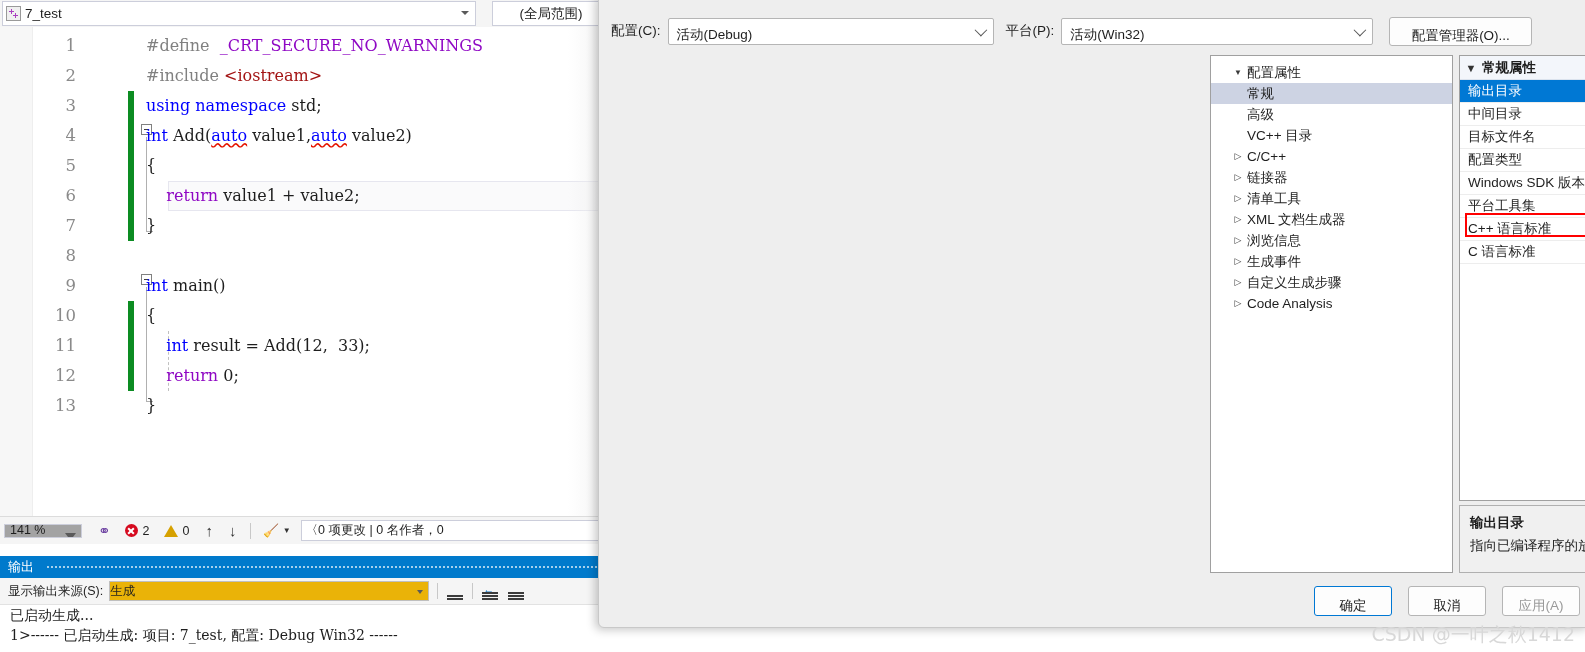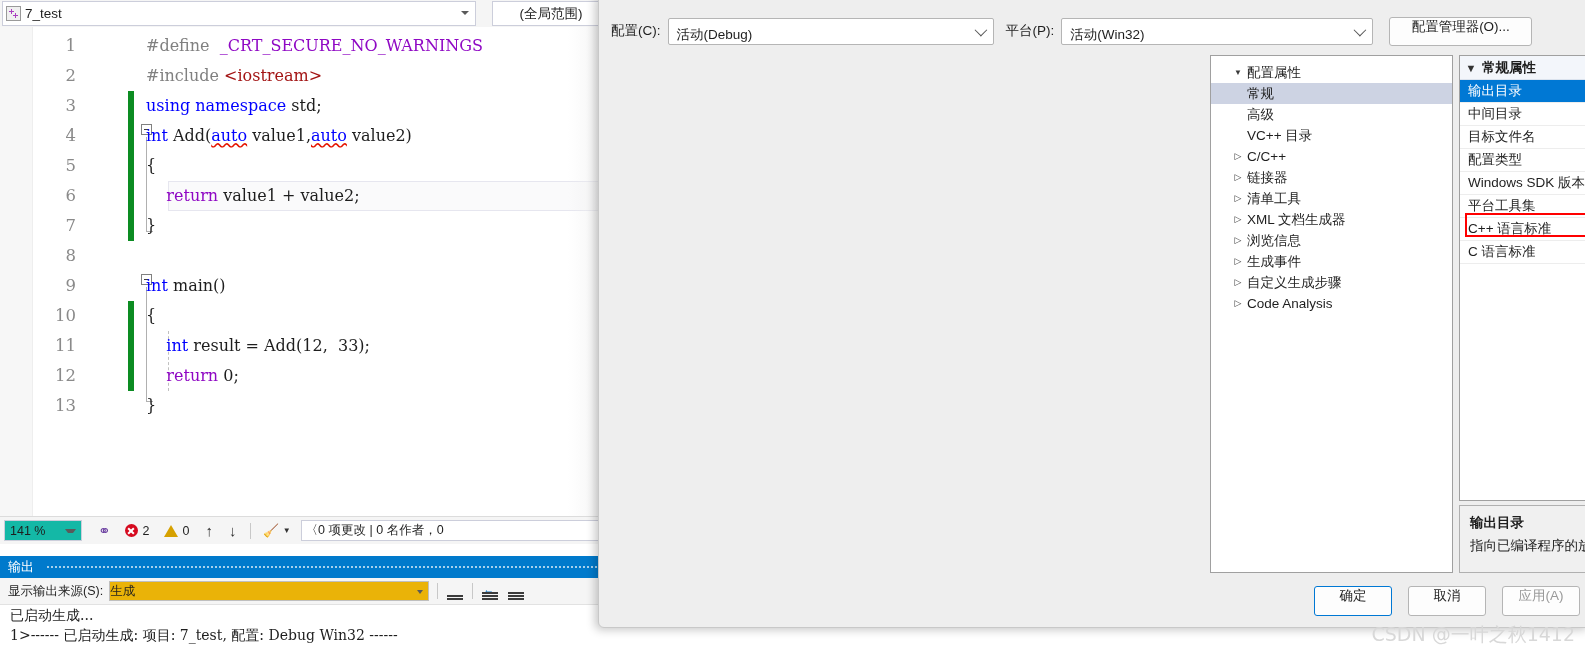--- a/index.html
+++ b/index.html
@@ -58,22 +58,22 @@
   .k-red{color:#a31515;}
   .k-black{color:#1e1e1e;}
   .k-num{color:#1e1e1e;}
   .squig{text-decoration:underline wavy #e51400;text-decoration-skip-ink:none;}
 
   .edge-fade{position:absolute;right:0;top:27px;width:42px;height:489px;
      background:linear-gradient(to right,rgba(255,255,255,0),rgba(238,238,238,0.75));}
 
   .status-strip{position:absolute;left:0;top:516px;width:610px;height:27px;background:#f5f5f5;
      border-top:1px solid #dcdcdc;display:flex;align-items:center;}
-  .zoom-box{width:78px;height:21px;margin-left:4px;background:#14b8a6;border:1px solid #cccedb;
-     display:flex;align-items:center;box-sizing:border-box;position:relative;}
+  .zoom-box{width:78px;height:14px;margin-left:4px;background:#a3a3a3;border:1px solid #cccedb;
+     display:flex;align-items:flex-end;box-sizing:border-box;position:relative;}
   .zoom-box span{font-size:12.5px;padding-left:5px;}
   .zoom-box .caret{position:absolute;right:5px;top:8px;width:0;height:0;
      border-left:3.5px solid transparent;border-right:3.5px solid transparent;border-top:4px solid #5a5a5a;}
   .sb-item{display:flex;align-items:center;margin-left:14px;font-size:12.5px;}
   .err-dot{width:13px;height:13px;border-radius:50%;background:#d60a1f;position:relative;margin-right:5px;}
   .err-dot:before,.err-dot:after{content:"";position:absolute;left:5.5px;top:2.5px;width:2px;height:8px;background:#fff;}
   .err-dot:before{transform:rotate(45deg);}
   .err-dot:after{transform:rotate(-45deg);}
   .warn-tri{width:0;height:0;border-left:7px solid transparent;border-right:7px solid transparent;
      border-bottom:12px solid #d6a100;margin-right:5px;}
@@ -108,21 +108,21 @@
      border:1px solid #c8c8c8;border-radius:6px;box-shadow:-3px 2px 10px rgba(0,0,0,.22);box-sizing:border-box;}
   .dlg-top{position:absolute;left:0;top:14px;width:993px;height:44px;display:flex;align-items:center;}
   .dlg-lbl{font-size:13.5px;margin-left:12px;color:#1e1e1e;}
   .combo{height:27px;background:#ffffff;border:1px solid #b5b5b5;border-radius:2px;
      display:flex;align-items:flex-end;padding-left:8px;position:relative;box-sizing:border-box;font-size:13.5px;}
   .combo .chev{position:absolute;right:9px;top:8px;width:8px;height:8px;
      border-right:1.4px solid #555;border-bottom:1.4px solid #555;transform:rotate(45deg) translateY(-2px);}
   .combo-cfg{width:326px;margin-left:7px;}
   .combo-plat{width:312px;margin-left:7px;}
   .btn{height:29px;background:#fdfdfd;border:1px solid #b5b5b5;border-radius:3px;
-     display:flex;align-items:flex-start;justify-content:center;font-size:13.5px;color:#1e1e1e;box-sizing:border-box;}
+     display:flex;align-items:flex-end;justify-content:center;font-size:13.5px;color:#1e1e1e;box-sizing:border-box;}
   .btn-cfgmgr{width:143px;margin-left:16px;}
 
   .tree-panel{position:absolute;left:611px;top:60px;width:243px;height:518px;background:#ffffff;
      border:1px solid #a0a0a0;box-sizing:border-box;overflow:hidden;}
   .tree-row{height:21px;display:flex;align-items:center;font-size:13.5px;white-space:nowrap;}
   .tree-row.sel{background:#cdd3e3;}
   .tw-arrow{width:18px;text-align:center;flex:none;font-size:9px;color:#3a3a3a;line-height:1;}
   .tw-arrow.down{font-size:8px;}
 
   .grid-panel{position:absolute;left:860px;top:60px;width:725px;height:446px;background:#ffffff;

